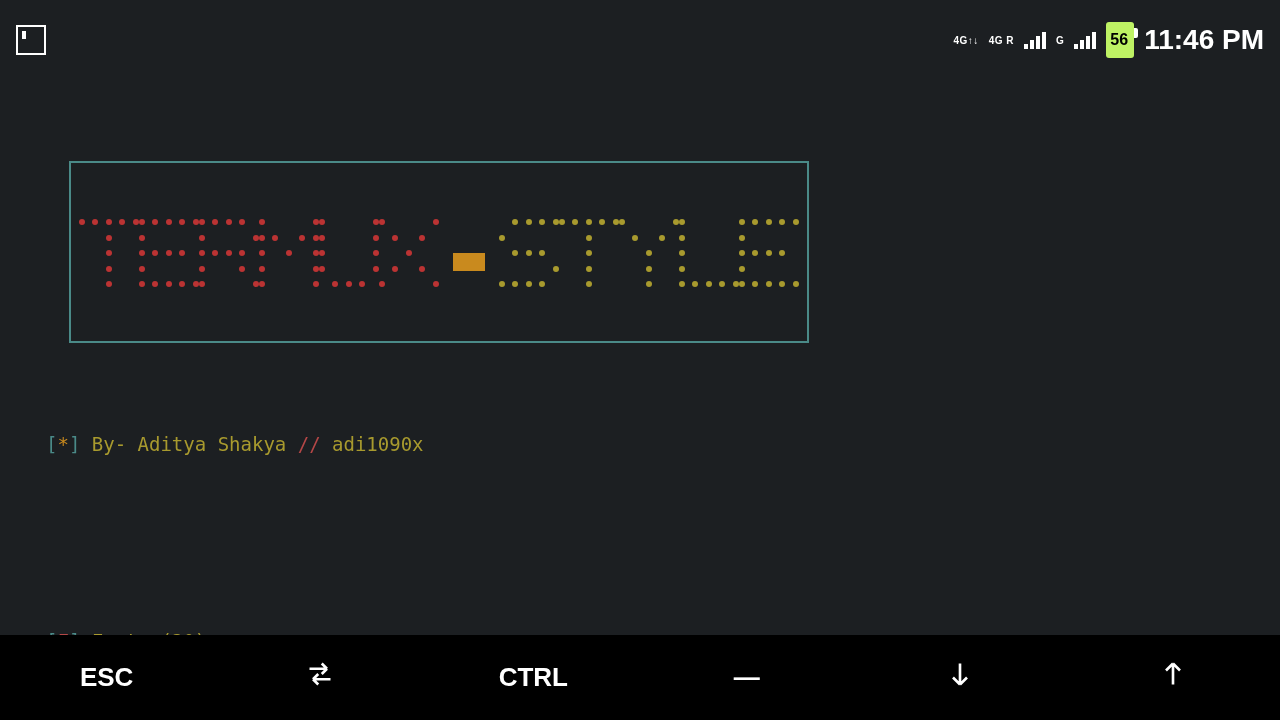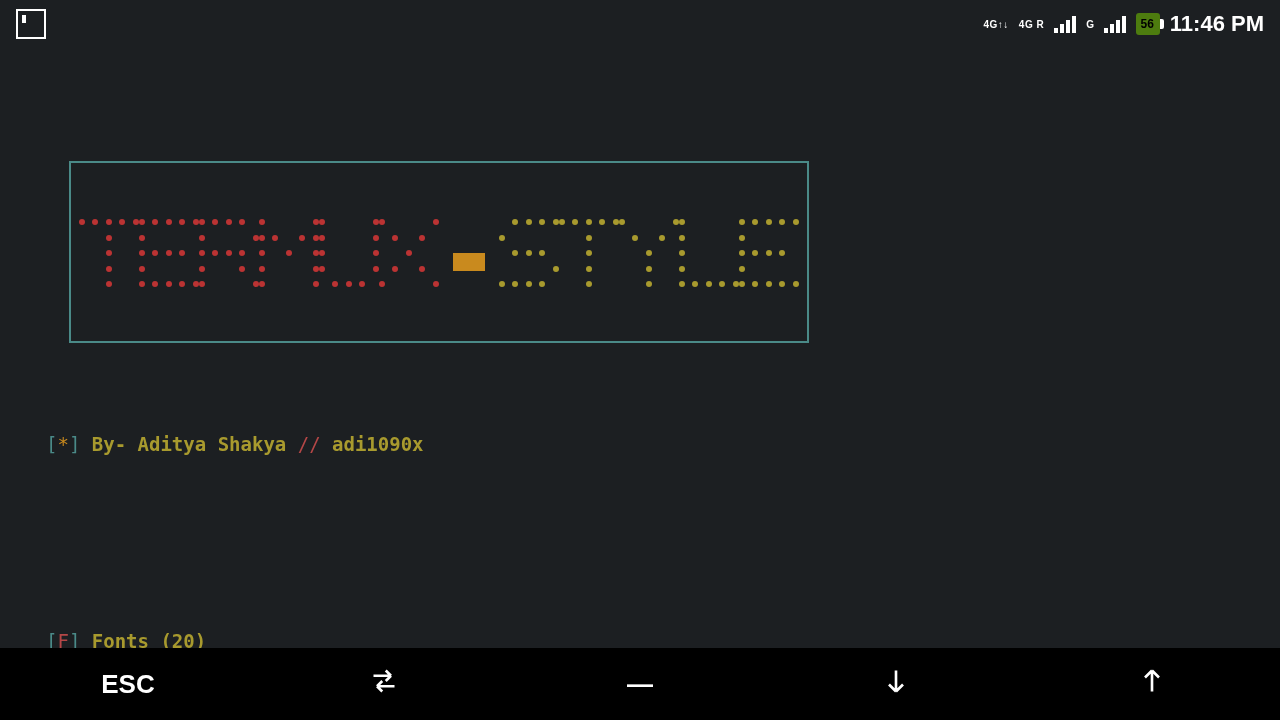--- a/index.html
+++ b/index.html
@@ -7,21 +7,21 @@
     width: 1280px;
     height: 720px;
     background: #1c1f22;
     font-family: "DejaVu Sans Mono", "Menlo", "Consolas", monospace;
     overflow: hidden;
     color: #b0a060;
   }
   
   .statusbar {
     position: absolute;
-    top: 0; left: 0; right: 0;
+    top: 16px; left: 0; right: 0;
     height: 48px;
     display: flex;
     align-items: center;
     justify-content: space-between;
     padding: 0 16px;
     color: #fff;
     font-family: sans-serif;
   }
   .status-left { display:flex; align-items:center; }
   .app-icon {
@@ -43,36 +43,36 @@
   }
   .signal span{
     width:4px; background:#fff;
   }
   .signal span:nth-child(1){height:5px;}
   .signal span:nth-child(2){height:9px;}
   .signal span:nth-child(3){height:13px;}
   .signal span:nth-child(4){height:17px;}
   .battery {
     display:flex; align-items:center;
-    background:#4d7c0f; color:#000;
+    background:#bef264; color:#000;
     padding:1px 6px 1px 4px;
     border-radius:3px;
-    font-size:12px; font-weight:800;
+    font-size:16px; font-weight:800;
     position:relative;
-    height:22px;
+    height:36px;
   }
   .battery::after{
     content:"";
     position:absolute;
     right:-4px; top:6px;
     width:4px; height:10px;
     background:#fff;
     border-radius:0 2px 2px 0;
   }
-  .clock { font-size:22px; font-weight:600; }
+  .clock { font-size:28px; font-weight:600; }
 
   
   .term {
     position:absolute;
     top:60px; left:46px; right:46px; bottom:80px;
     font-size:19px;
     line-height:25px;
     white-space:pre;
   }
   .banner-box{
@@ -103,27 +103,27 @@
     left:14px; right:14px; top:34px; height:18px;
     background:#c98a1e;
   }
 
   .byline{ margin-top:14px; }
   .menu{ margin-top:22px; }
 
   .cy{ color:#4a8a88; }   
   .rd{ color:#b54747; }   
   .or{ color:#c98a1e; }   
-  .yl{ color:#a89a2e;font-weight:bold; }
+  .yl{ color:#a89a2e; }
 
   
   .keyrow{
     position:absolute;
     left:0; right:0; bottom:0;
-    height:72px;
+    height:85px;
     background:#000;
     display:flex;
     align-items:center;
     justify-content:space-around;
     color:#fff;
     font-family:sans-serif;
     font-size:26px;
     font-weight:700;
     margin-top:32px;
   }
@@ -200,20 +200,21 @@
 </div>
 
 <div class="keyrow">
   <div class="key"><span>ESC</span></div>
   <div class="key">
     <svg viewBox="0 0 32 32">
         <path d="M4 10 H24 M24 10 L18 4 M24 10 L18 16"></path>
         <path d="M28 22 H8 M8 22 L14 16 M8 22 L14 28"></path>
       </svg>
   </div>
+  <div class="key"><span>CTRL</span></div>
   <div class="key"><span>—</span></div>
   <div class="key">
     <svg viewBox="0 0 32 32">
         <path d="M16 4 V28 M16 28 L8 20 M16 28 L24 20"></path>
       </svg>
   </div>
   <div class="key">
     <svg viewBox="0 0 32 32">
         <path d="M16 28 V4 M16 4 L8 12 M16 4 L24 12"></path>
       </svg>

